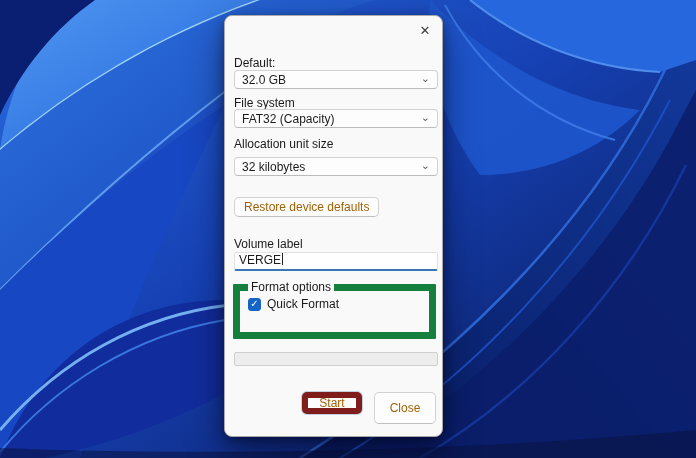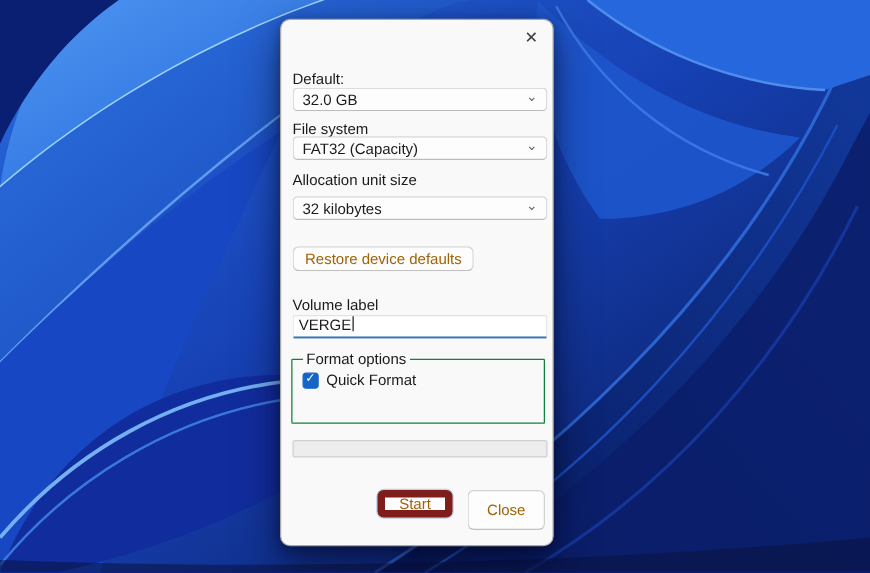--- a/index.html
+++ b/index.html
@@ -50,21 +50,21 @@
   .textbox{
     position:absolute;left:9px;top:236px;width:204px;height:19px;box-sizing:border-box;
     background:#ffffff;border:1px solid #e2e2e2;border-bottom:2px solid #3a76b5;
     border-radius:2px;display:flex;align-items:flex-start;padding:0 4px;cursor:text;
   }
   .textbox .txt{font-size:12px;color:#1b1b1b;}
   .caret{display:inline-block;width:1px;height:12px;background:#222;margin-left:1px;}
 
   fieldset.group{
     position:absolute;left:8px;top:264px;width:203px;height:59px;box-sizing:border-box;
-    border:1px solid #15803d;border-radius:1px;margin:0;padding:0 8px;
+    border:7px solid #15803d;border-radius:1px;margin:0;padding:0 8px;
     background:transparent;
   }
   fieldset.group legend{font-size:12px;color:#1a1a1a;padding:0 3px;margin-left:0px;}
   .chk-row{display:flex;align-items:center;gap:6px;margin-top:3px;}
   .checkbox{
     width:13px;height:13px;border-radius:3px;box-sizing:border-box;
     border:1px solid #8a8a8a;background:#fff;display:flex;align-items:center;
     justify-content:center;cursor:pointer;flex:0 0 auto;
   }
   .checkbox.checked{background:#1565c8;border-color:#1565c8;}

